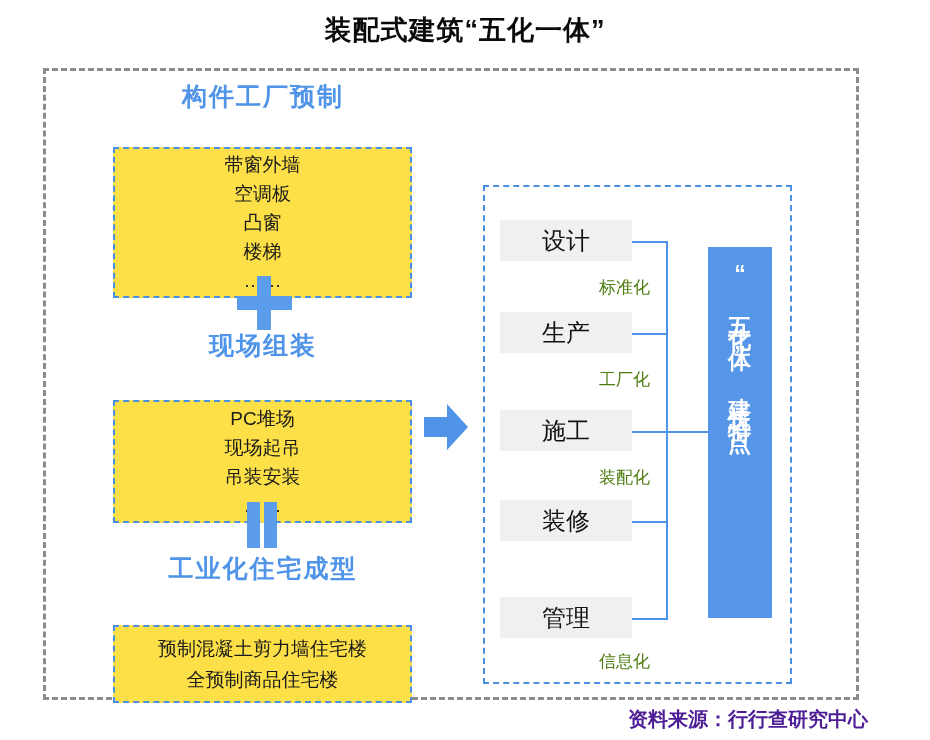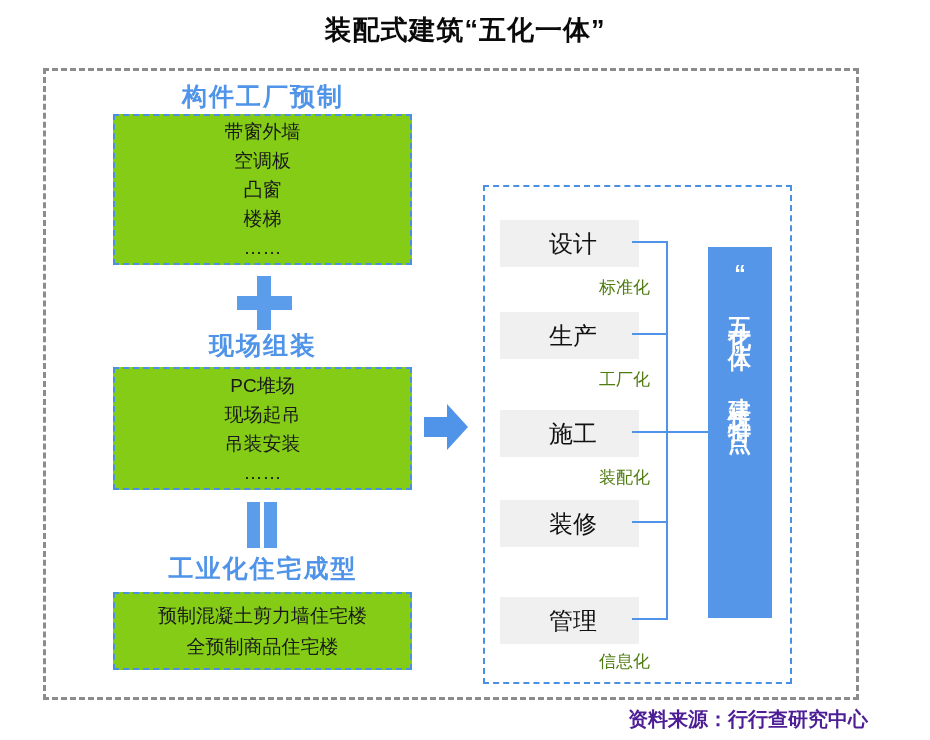--- a/index.html
+++ b/index.html
@@ -17,22 +17,22 @@
     border:3px dashed #8c8c8c;background:#ffffff;
   }
   
   .step-heading{
     position:absolute;left:113px;width:300px;text-align:center;
     font-size:25px;font-weight:bold;color:#4f94e8;letter-spacing:2px;
   }
   .h1{top:80px;} .h2{top:329px;} .h3{top:552px;}
   .step-box{
     position:absolute;left:113px;width:295px;
-    border:2px dashed #4a90e2;background:#84cc16;
-    display:flex;flex-direction:column;justify-content:center;align-items:center;
+    border:2px dashed #4a90e2;background:#fde047;
+    display:flex;flex-direction:column;justify-content:center;align-items:center;margin-top:33px;
   }
   .box1{top:114px;height:147px;}
   .box2{top:367px;height:119px;}
   .box3{top:592px;height:74px;}
   .step-item{
     font-size:19px;color:#1a1a1a;line-height:29px;text-align:center;white-space:nowrap;
   }
   .box3 .step-item{line-height:31px;}
   
   .plus-icon{position:absolute;left:237px;top:276px;width:55px;height:54px;}
@@ -46,23 +46,23 @@
   .arrow-icon{position:absolute;left:424px;top:404px;width:44px;height:46px;}
   .arrow-body{position:absolute;left:0;top:13px;width:23px;height:20px;background:#4f94e8;}
   .arrow-head{position:absolute;left:23px;top:0;width:0;height:0;
     border-top:23px solid transparent;border-bottom:23px solid transparent;border-left:21px solid #4f94e8;}
   
   .right-panel{
     position:absolute;left:483px;top:185px;width:305px;height:495px;
     border:2px dashed #4a90e2;background:#ffffff;
   }
   .stage-box{
-    position:absolute;left:15px;width:132px;height:47px;background:#f0f0f0;
+    position:absolute;left:15px;width:132px;height:41px;background:#f0f0f0;
     display:flex;align-items:center;justify-content:center;
-    font-size:24px;color:#111111;padding-left:7px;
+    font-size:24px;color:#111111;
   }
   .st0{top:33px;} .st1{top:125px;} .st2{top:223px;} .st3{top:313px;} .st4{top:410px;}
   .stage-tag{
     position:absolute;left:15px;width:150px;text-align:right;
     font-size:17px;color:#4d7c0f;white-space:nowrap;
   }
   .tg0{top:89px;} .tg1{top:181px;} .tg2{top:279px;} .tg3{top:369px;} .tg4{top:463px;}
   .stub{position:absolute;left:147px;width:36px;height:2px;background:#4f94e8;}
   .sb0{top:54px;} .sb1{top:146px;} .sb2{top:244px;} .sb3{top:334px;} .sb4{top:431px;}
   .vline{position:absolute;left:181px;top:54px;width:2px;height:379px;background:#4f94e8;}

